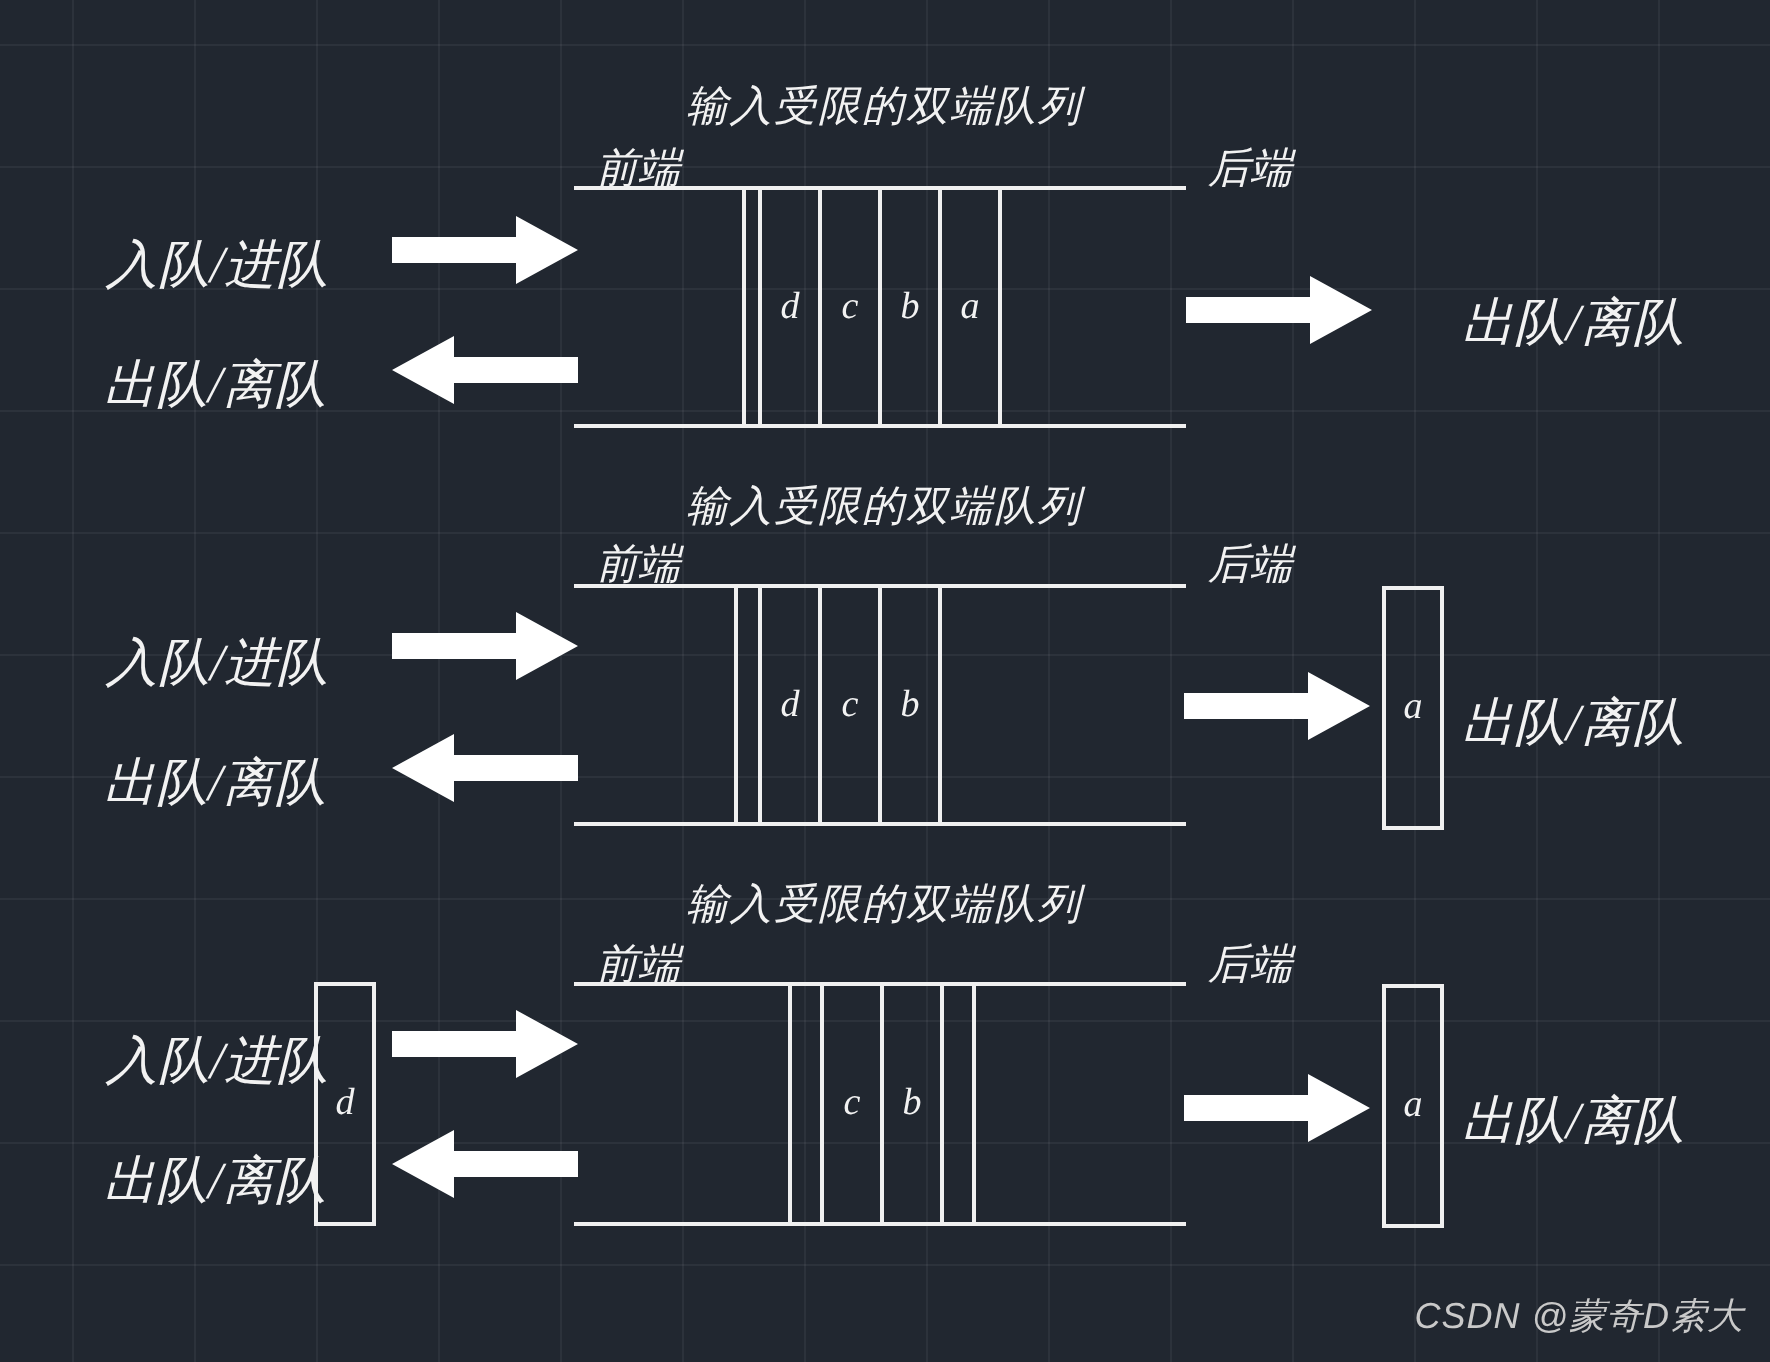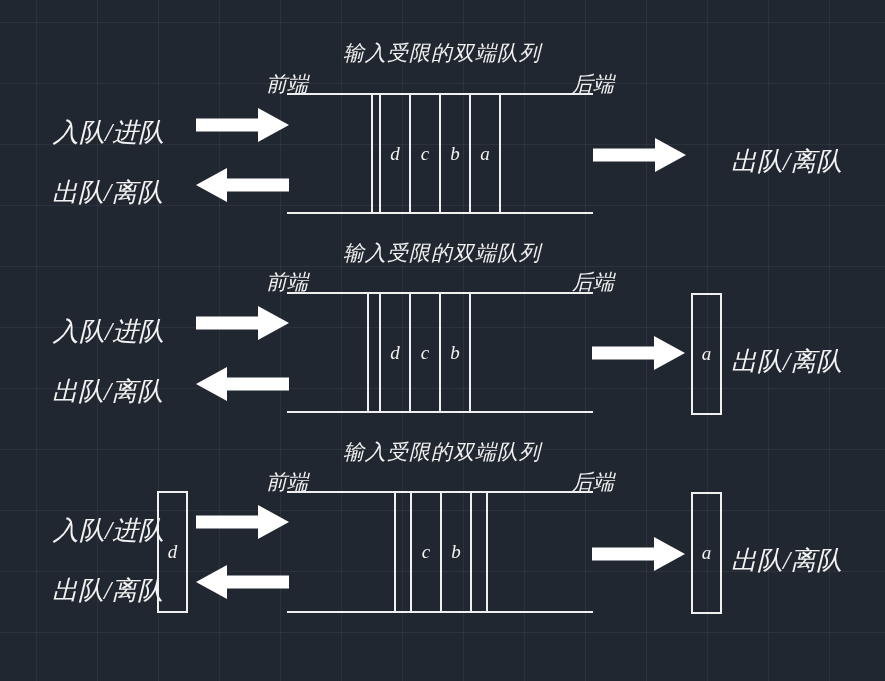--- a/index.html
+++ b/index.html
@@ -15,21 +15,21 @@
     background-position:36px 22px;
     font-family:"Liberation Serif","DejaVu Serif",serif;
     color:#f2f2f2;
     font-style:italic;
   }
   .abs{position:absolute;}
   .diagram-title{
     width:310px;text-align:center;
     font-size:21px;letter-spacing:1px;white-space:nowrap;
   }
-  .end-label{font-size:21px;white-space:nowrap;}
+  .end-label{font-size:21px;white-space:nowrap;margin-left:32px;}
   .hline{height:2px;background:#f0f0f0;}
   .vline{width:2px;background:#f0f0f0;}
   .cell-block{display:flex;}
   .queue-cell{
     width:28px;
     border-left:2px solid #f0f0f0;
     display:flex;align-items:center;justify-content:center;
     font-size:19px;
   }
   .queue-cell:last-child{border-right:2px solid #f0f0f0;}
@@ -159,14 +159,15 @@
   </svg>
 
   <svg class="abs arrow" style="left:592px;top:537px;" width="93" height="34" viewBox="0 0 93 34">
     <path d="M0,10.5 L62,10.5 L62,0 L93,17 L62,34 L62,23.5 L0,23.5 Z"></path>
   </svg>
   <div class="abs solo-cell" style="left:691px;top:492px;height:118px;">
     <span>a</span>
   </div>
   <div class="abs side-label" style="left:731px;top:543px;">出队/离队</div>
 
+  <div class="abs watermark" style="right:13px;bottom:11px;">CSDN @蒙奇D索大</div>
 
 </div>
 
 </body></html>

